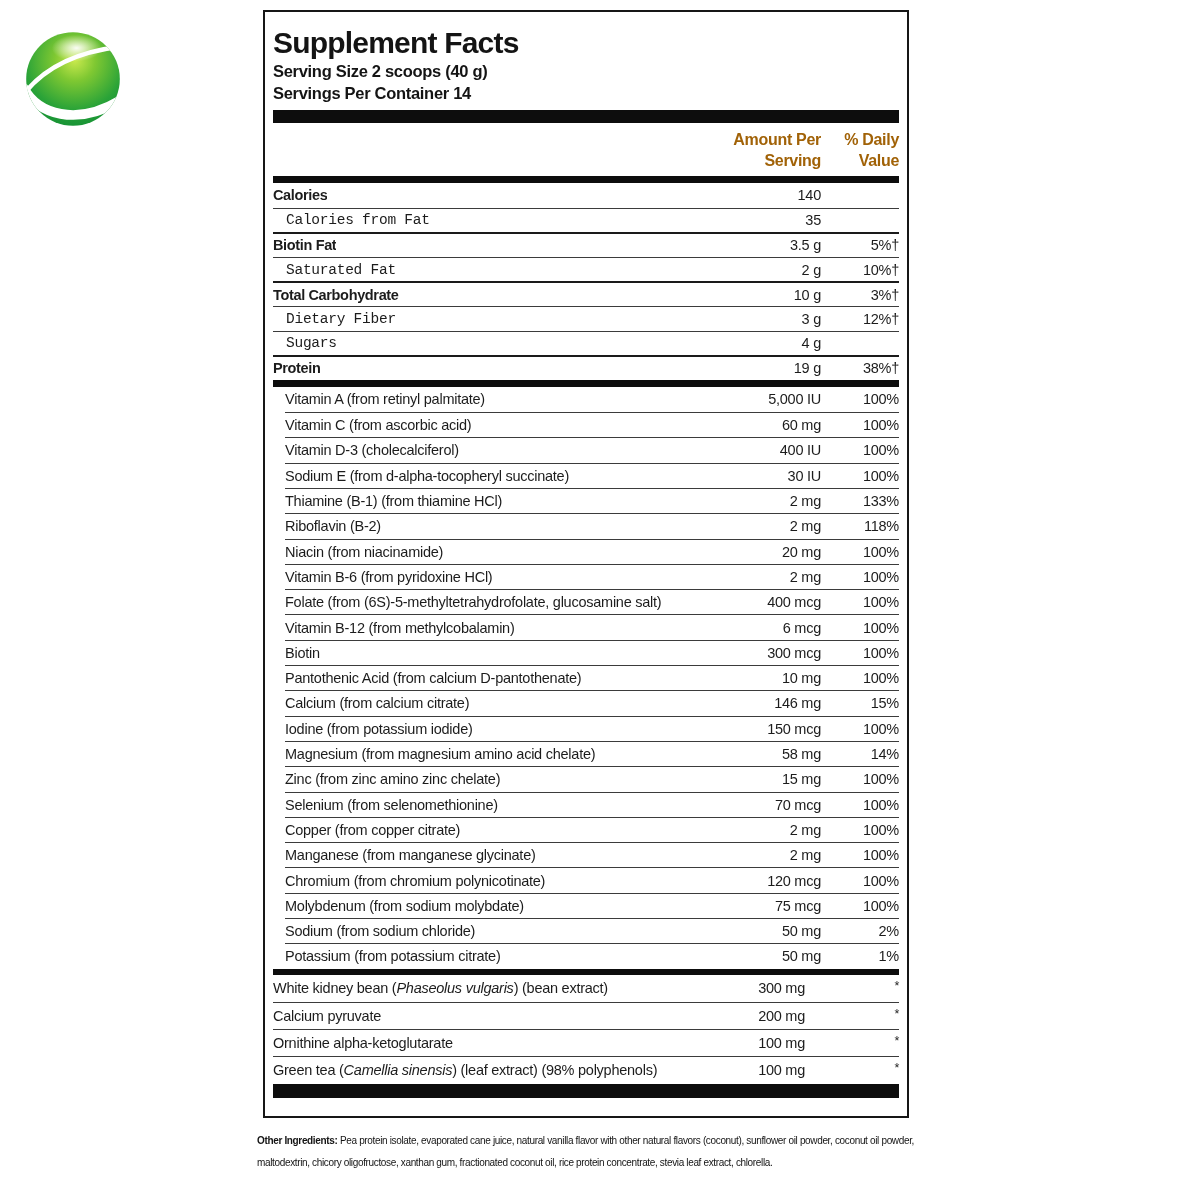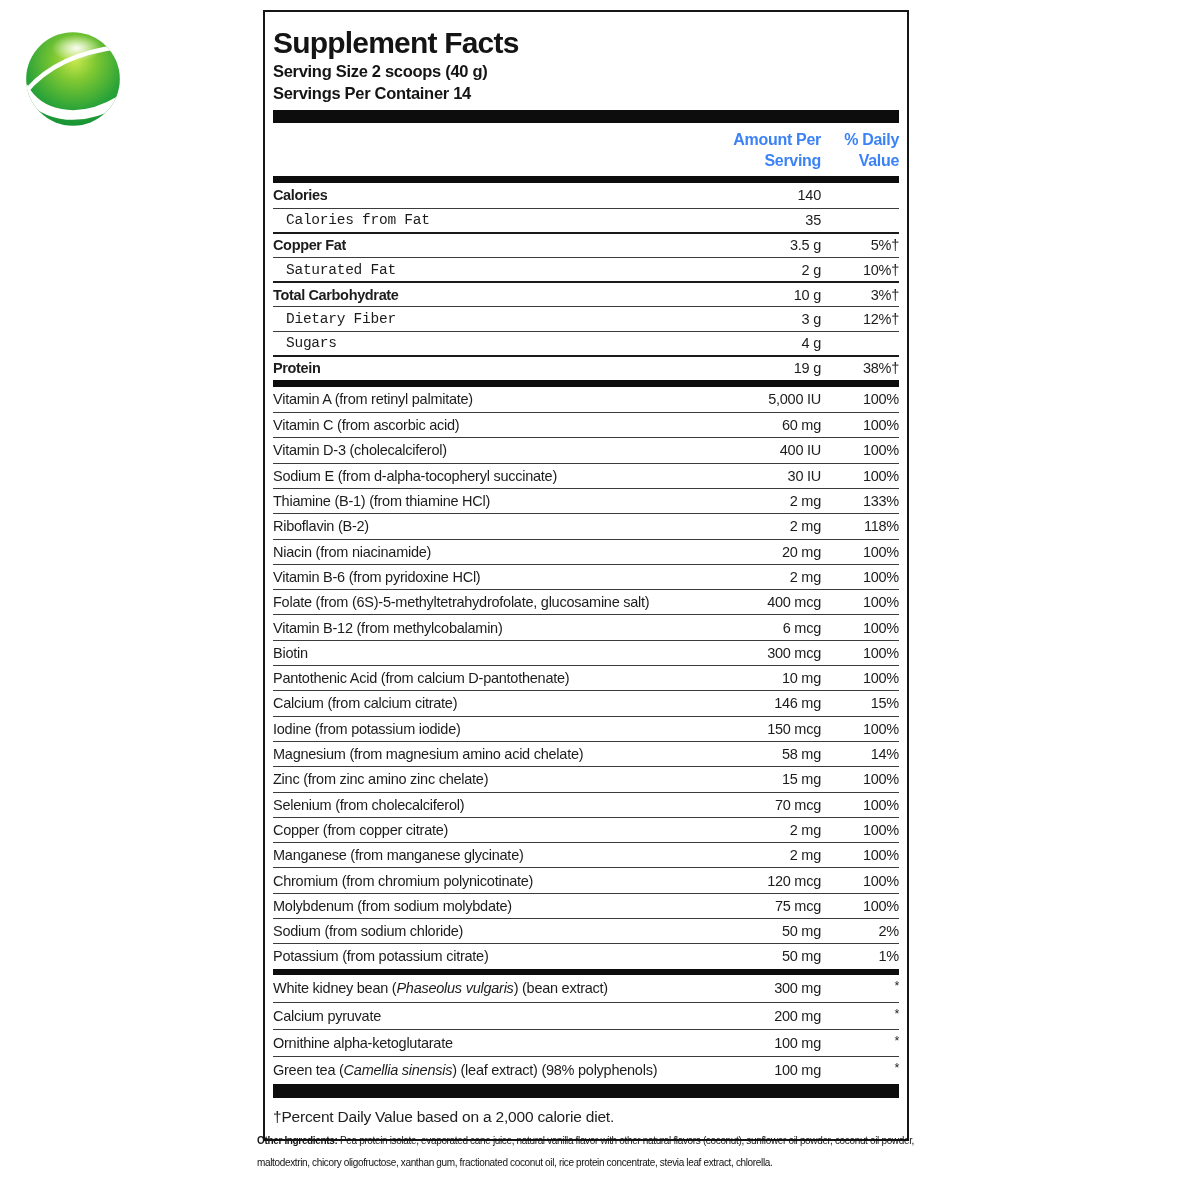--- a/index.html
+++ b/index.html
@@ -22,31 +22,31 @@
 
   .bar { background:#0d0d0d; width:100%; }
   .bar.b-thick  { height:13px; margin-top:6px; }
   .bar.b-med    { height:7px; }
   .bar.b-small  { height:6px; }
   .bar.b-thick2 { height:14px; margin-top:1px; }
 
   .col-head {
     display:flex; justify-content:flex-end; align-items:flex-end;
     padding:6px 0 5px 0; font-weight:bold; font-size:16px; line-height:21px;
-    letter-spacing:-0.3px; text-align:right; color:#3b82f6;
+    letter-spacing:-0.3px; text-align:right; color:#a16207;
   }
   .col-head .amt-col { text-align:right; }
   .col-head .dv-col  { width:78px; text-align:right; }
 
   .row {
     display:flex; align-items:center; height:24.6px;
     font-size:14.5px; letter-spacing:-0.25px; color:#1c1c1c; white-space:nowrap;
   }
-  #vitamin-rows .row   { height:25.3px; }
-  #botanical-rows .row { height:27px; }
+  #vitamin-rows .row   { height:25.3px;margin-left:12px; }
+  #botanical-rows .row { height:27px;gap:16px; }
   .row.sep-thin  { border-top:1px solid #3b3b3b; }
   .row.sep-group { border-top:2px solid #1a1a1a; }
   .row .nm { overflow:hidden; }
   .row.indent .nm { padding-left:13px;font-family:Liberation Mono, monospace; }
   .row.bold .nm { font-weight:bold; letter-spacing:-0.35px; }
   .row .amt { margin-left:auto; text-align:left; }
   .row .dv  { width:78px; text-align:right; }
   .row .dv.star { font-size:12.5px; align-self:flex-start; padding-top:4px; }
 
   .footnotes { padding:7px 0 11px 0; font-size:15.5px; line-height:23.5px; letter-spacing:-0.2px; color:#202020; }
@@ -115,21 +115,21 @@
           <span class="nm"><span>Calories</span></span>
           <span class="amt">140</span>
           <span class="dv"></span>
         </div>
         <div class="row indent sep-thin">
           <span class="nm"><span>Calories from Fat</span></span>
           <span class="amt">35</span>
           <span class="dv"></span>
         </div>
         <div class="row bold sep-group">
-          <span class="nm"><span>Copper Fat</span></span>
+          <span class="nm"><span>Biotin Fat</span></span>
           <span class="amt">3.5 g</span>
           <span class="dv">5%†</span>
         </div>
         <div class="row indent sep-thin">
           <span class="nm"><span>Saturated Fat</span></span>
           <span class="amt">2 g</span>
           <span class="dv">10%†</span>
         </div>
         <div class="row bold sep-group">
           <span class="nm"><span>Total Carbohydrate</span></span>
@@ -230,21 +230,21 @@
           <span class="nm"><span>Magnesium (from magnesium amino acid chelate)</span></span>
           <span class="amt">58 mg</span>
           <span class="dv">14%</span>
         </div>
         <div class="row sep-thin">
           <span class="nm"><span>Zinc (from zinc amino zinc chelate)</span></span>
           <span class="amt">15 mg</span>
           <span class="dv">100%</span>
         </div>
         <div class="row sep-thin">
-          <span class="nm"><span>Selenium (from cholecalciferol)</span></span>
+          <span class="nm"><span>Selenium (from selenomethionine)</span></span>
           <span class="amt">70 mcg</span>
           <span class="dv">100%</span>
         </div>
         <div class="row sep-thin">
           <span class="nm"><span>Copper (from copper citrate)</span></span>
           <span class="amt">2 mg</span>
           <span class="dv">100%</span>
         </div>
         <div class="row sep-thin">
           <span class="nm"><span>Manganese (from manganese glycinate)</span></span>
@@ -294,19 +294,18 @@
         <div class="row sep-thin">
           <span class="nm"><span>Green tea (</span><i>Camellia sinensis</i><span>) (leaf extract) (98% polyphenols)</span></span>
           <span class="amt">100 mg</span>
           <span class="dv star">*</span>
         </div>
       </div>
 
     <div class="bar b-thick2"></div>
 
     <div class="footnotes">
-      <div>†Percent Daily Value based on a 2,000 calorie diet.</div>
     </div>
   </div>
 
   <p class="other-ing"><span class="oi-label">Other Ingredients:</span><span> Pea protein isolate, evaporated cane juice, natural vanilla flavor with other natural flavors (coconut), sunflower oil powder, coconut oil powder, maltodextrin, chicory oligofructose, xanthan gum, fractionated coconut oil, rice protein concentrate, stevia leaf extract, chlorella.</span></p>
 
 </div>
 
 </body></html>

